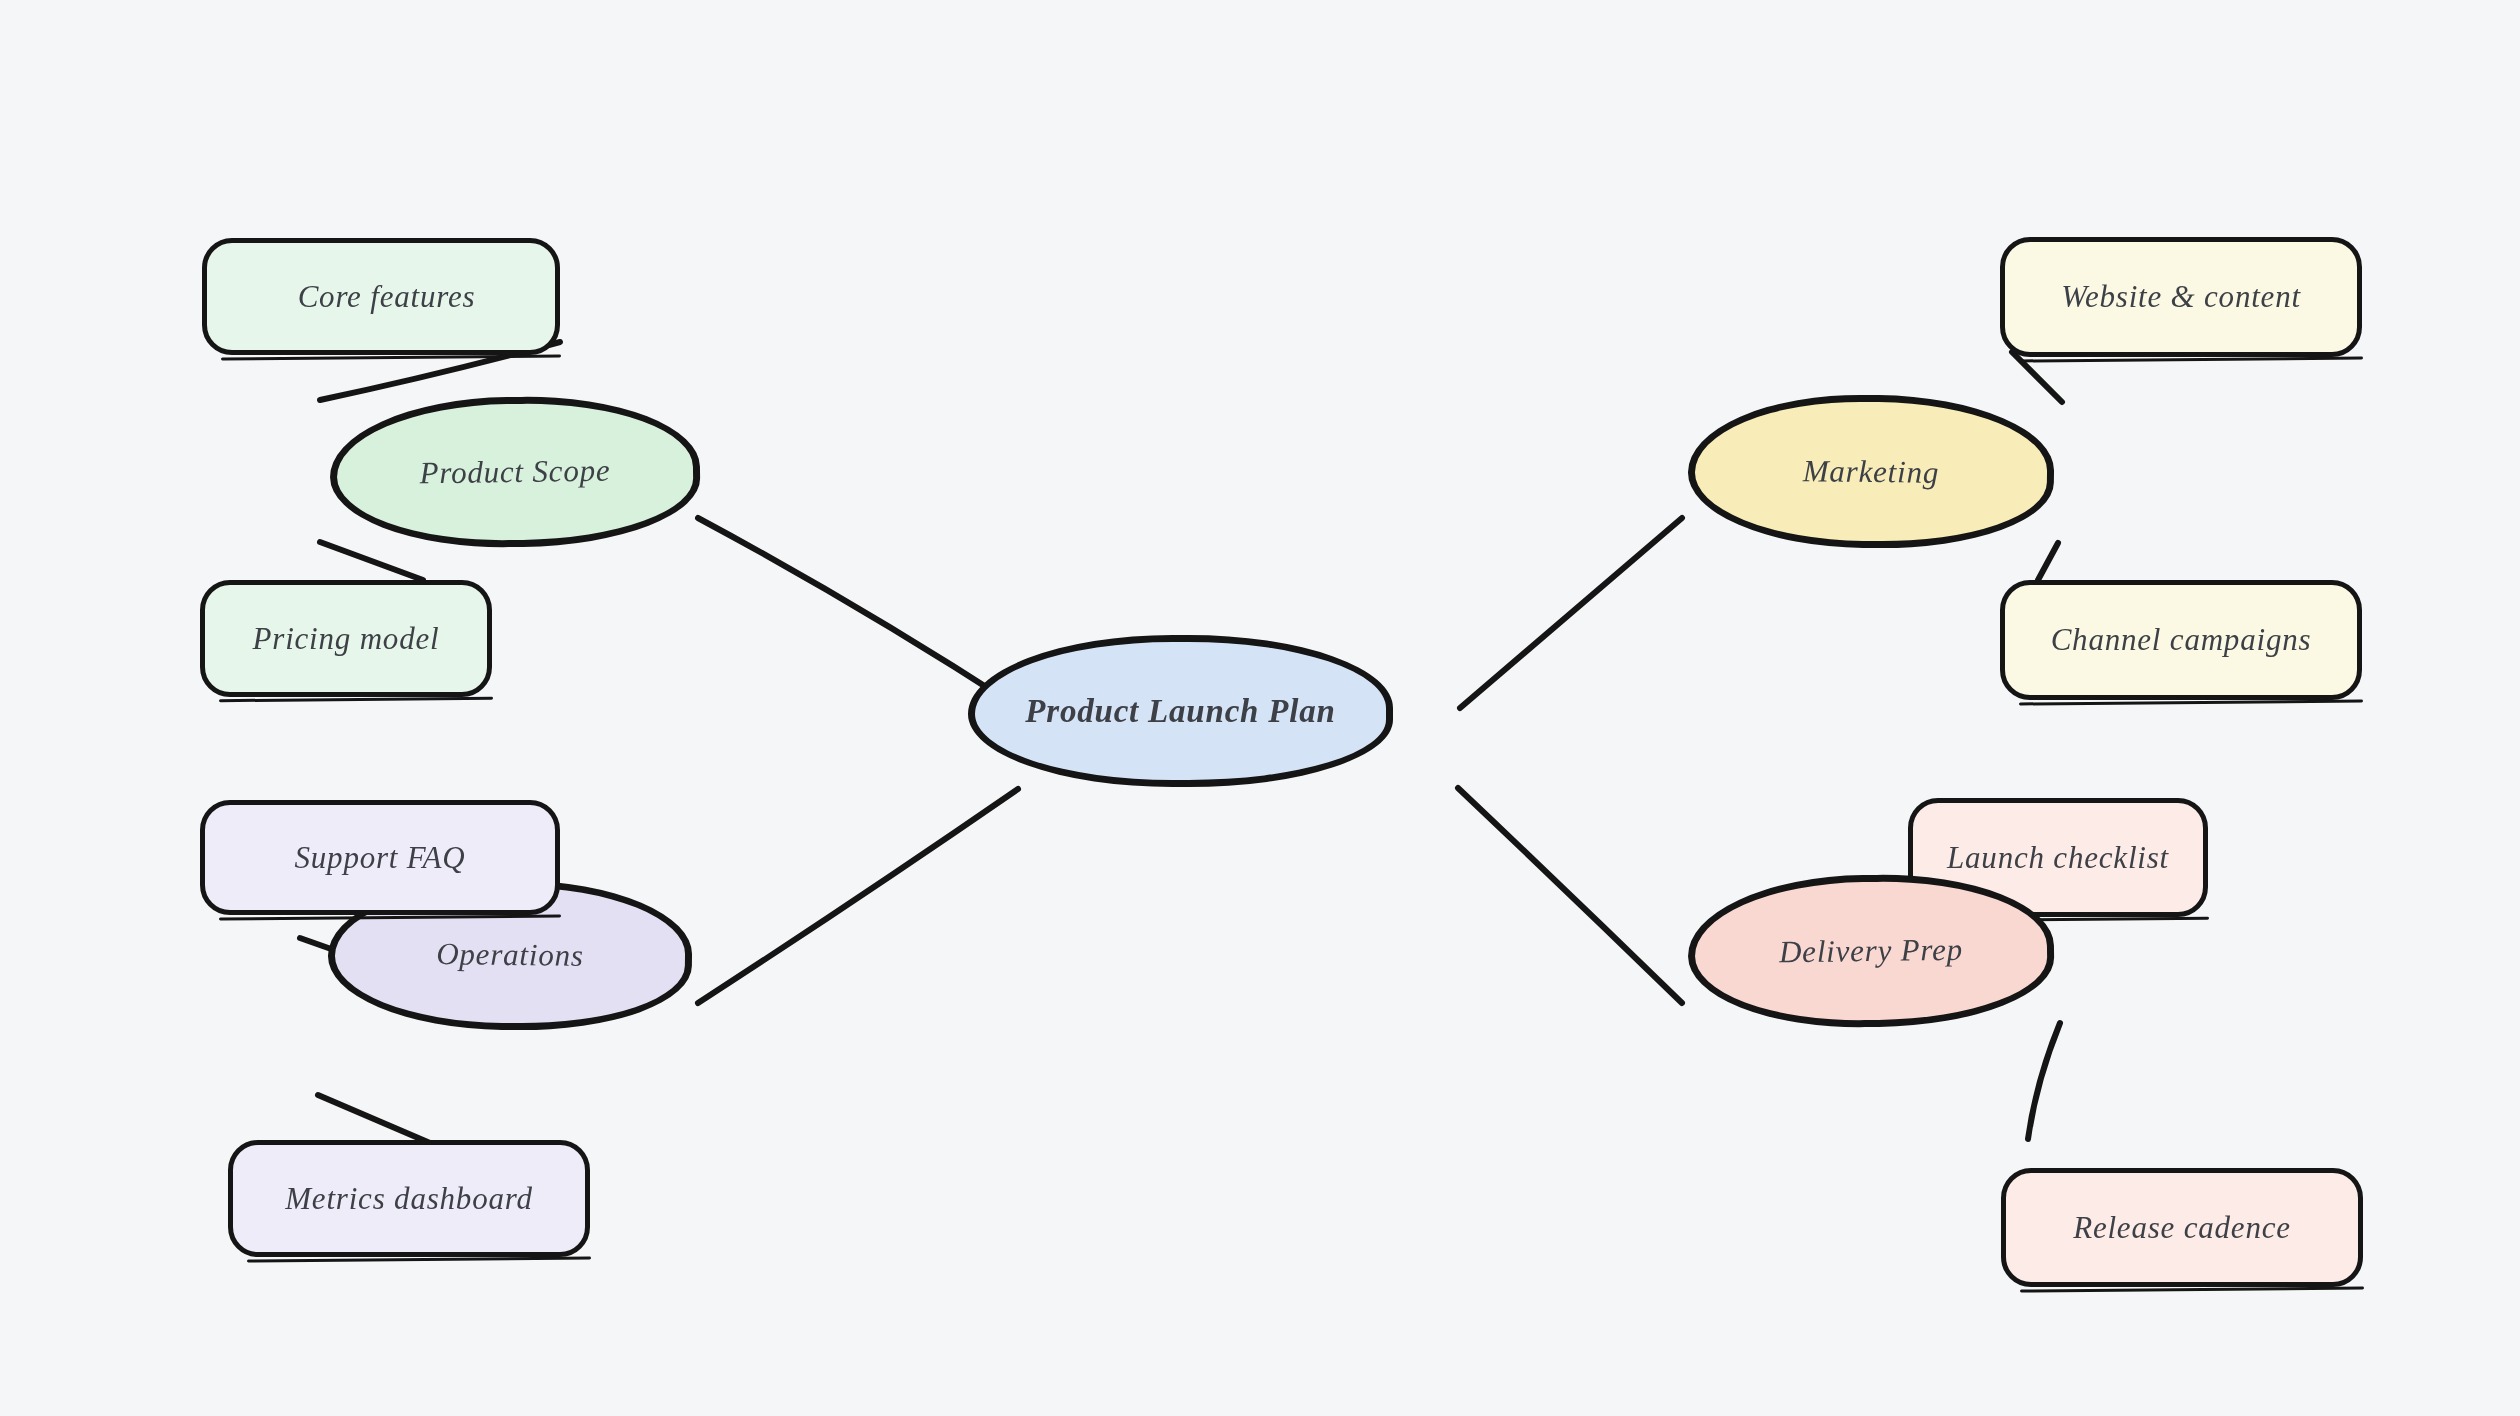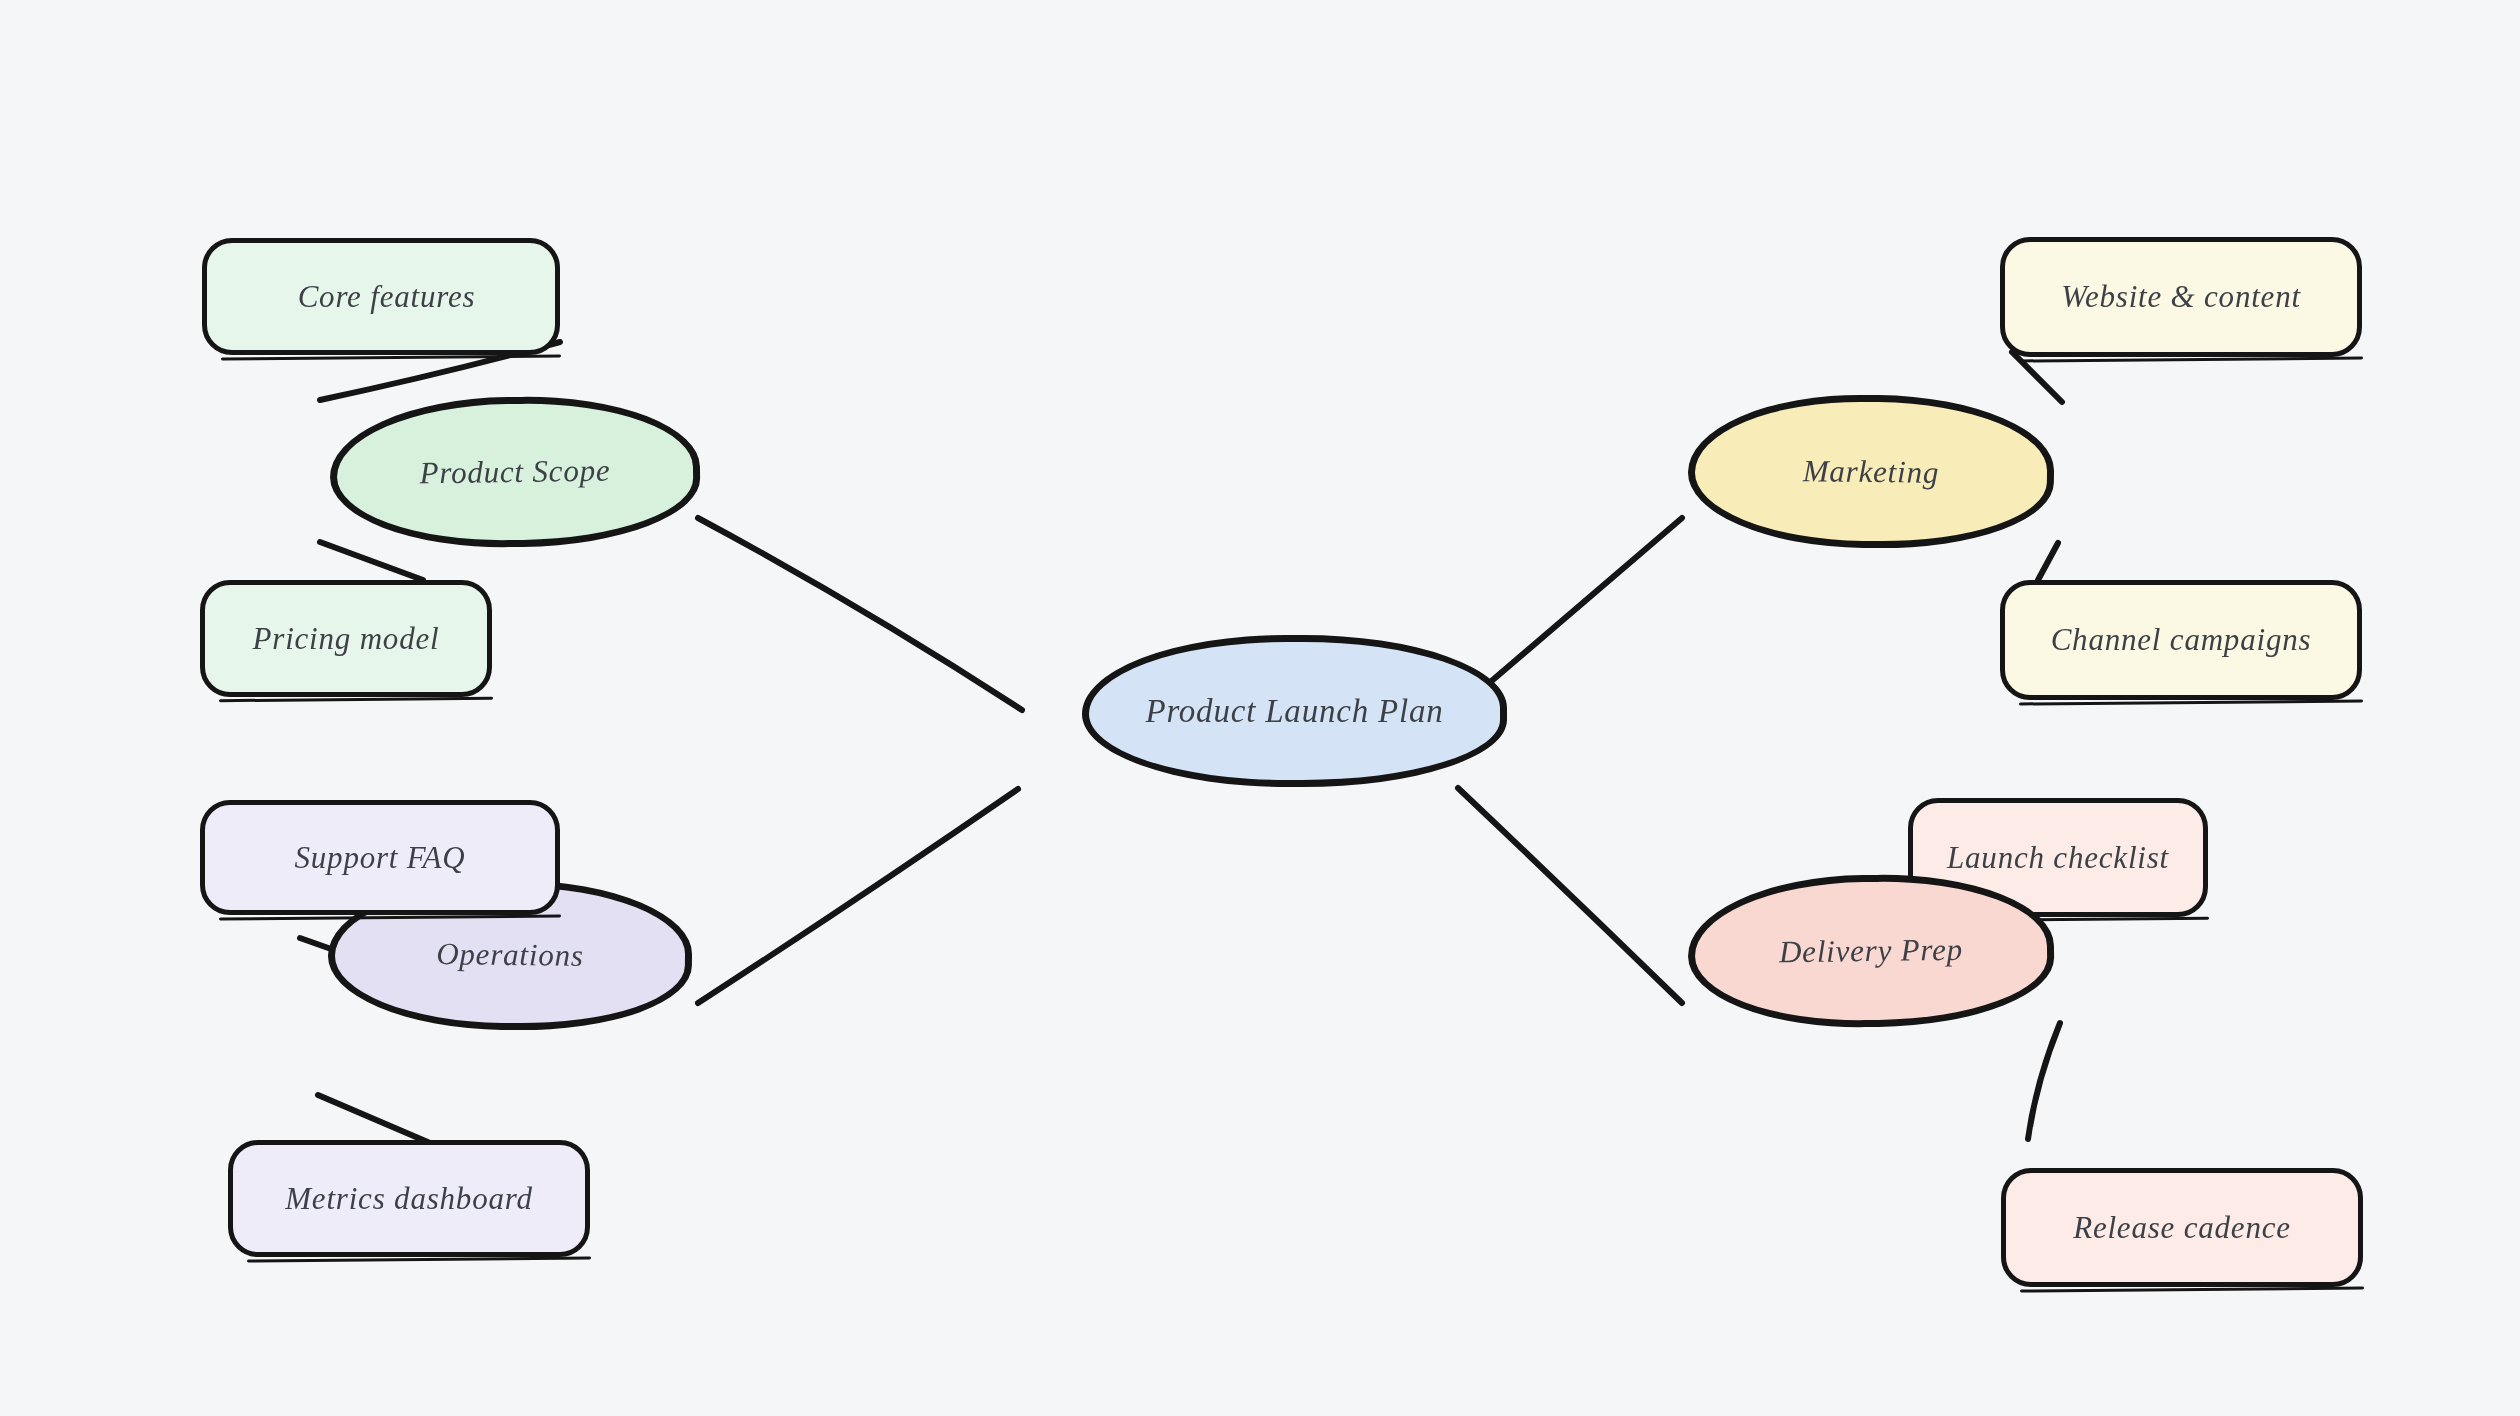--- a/index.html
+++ b/index.html
@@ -108,17 +108,17 @@
   </div>
 
   <div class="node ellipse f-yellow tilt-b" style="left:1688px;top:395px;width:366px;height:153px;">
     <span class="lbl">Marketing</span>
   </div>
 
   <div class="node ellipse f-red tilt-a" style="left:1688px;top:875px;width:366px;height:152px;">
     <span class="lbl">Delivery Prep</span>
   </div>
 
-  <div class="node ellipse f-blue" style="left:1082px;top:635px;width:425px;height:152px;">
+  <div class="node ellipse f-blue" style="left:968px;top:635px;width:425px;height:152px;font-weight:bold;">
     <span class="lbl" style="font-size:33px;">Product Launch Plan</span>
   </div>
 
 </div>
 
 </body></html>

